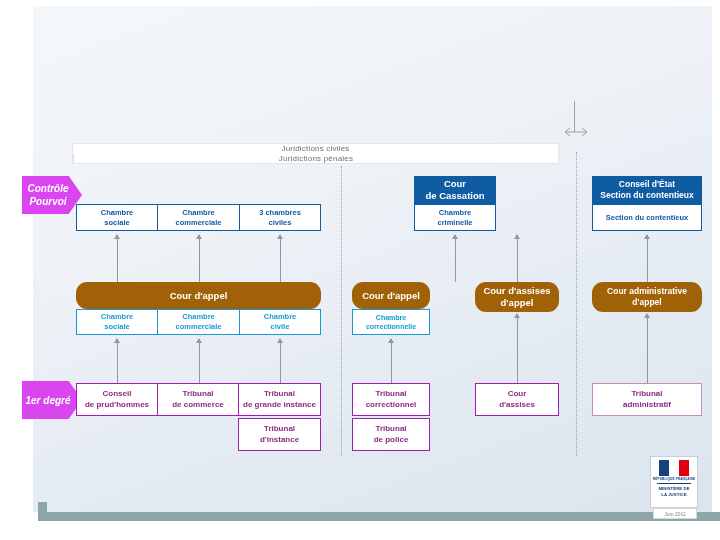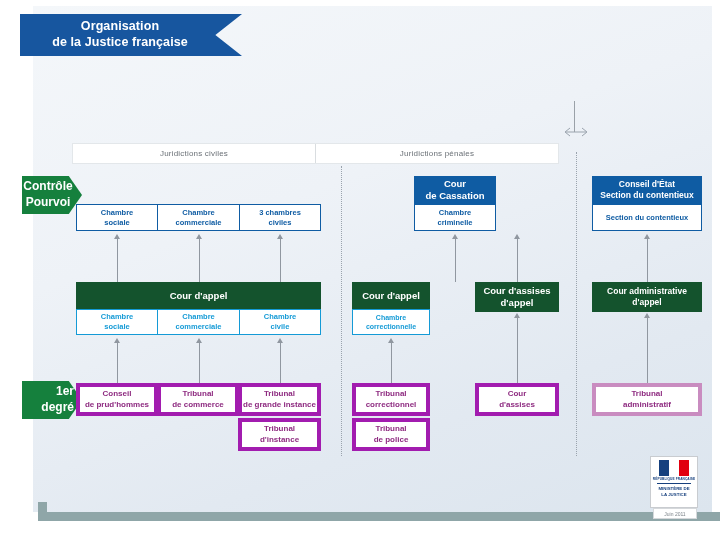--- a/index.html
+++ b/index.html
@@ -48,64 +48,64 @@
     display:flex;align-items:center;justify-content:center;
     font-size:8.5px;font-weight:bold;letter-spacing:.7px;
   }
   .ordre-adm{
     position:absolute;left:592px;top:120px;width:120px;height:23px;
     background:#b3b3b3;color:#ffffff;
     display:flex;align-items:center;justify-content:center;
     font-size:8.5px;font-weight:bold;letter-spacing:.3px;
   }
   .jur-row{position:absolute;left:72px;top:143px;width:487px;height:21px;
-    background:#ffffff;border:1px solid #e3e7ea;box-sizing:border-box;display:flex;}
+    background:#ffffff;border:1px solid #e3e7ea;box-sizing:border-box;display:flex;flex-direction:column;}
   .jur-cell{flex:1;display:flex;align-items:center;justify-content:center;
     font-size:8px;color:#6b7177;letter-spacing:.2px;}
   .jur-cell + .jur-cell{border-left:1px solid #d9dde0;}
 
   
   .dbl-arrow{position:absolute;left:560px;top:126px;width:32px;height:12px;}
 
   
   .vdot{
     position:absolute;width:0;border-left:1px dotted #9aa3ad;
   }
 
   
   .chev{
-    position:absolute;left:22px;width:60px;height:38px;background:#15803d;
+    position:absolute;left:22px;width:60px;height:38px;background:#d946ef;
     clip-path:polygon(0 0,78% 0,100% 50%,78% 100%,0 100%);
     display:flex;align-items:center;justify-content:center;color:#ffffff;
-    font-size:12px;font-weight:bold;line-height:1.3;text-align:center;
+    font-size:10px;font-weight:bold;line-height:1.3;text-align:center;font-style:italic;
   }
   .chev span{padding-right:8px;}
 
   
   .box{position:absolute;box-sizing:border-box;}
   .hdr-dark{
     background:#0f5ca3;color:#ffffff;font-size:9.5px;font-weight:bold;
     display:flex;align-items:center;justify-content:center;text-align:center;line-height:1.25;
   }
   .hdr-light{
-    background:#14532d;color:#ffffff;font-size:9.5px;font-weight:bold;
-    display:flex;align-items:center;justify-content:center;text-align:center;line-height:1.25;
+    background:#a16207;color:#ffffff;font-size:9.5px;font-weight:bold;
+    display:flex;align-items:center;justify-content:center;text-align:center;line-height:1.25;border-radius:11px;
   }
   .sub-dark{
     background:#ffffff;border:1px solid #0f5ca3;color:#0f5ca3;
     font-size:7.5px;font-weight:bold;display:flex;align-items:center;
     justify-content:center;text-align:center;line-height:1.3;box-sizing:border-box;
   }
   .sub-light{
     background:#ffffff;border:1px solid #149ad6;color:#149ad6;
     font-size:7.5px;font-weight:bold;display:flex;align-items:center;
     justify-content:center;text-align:center;line-height:1.3;box-sizing:border-box;
   }
   .deg1{
-    background:#ffffff;border:4px solid #a21caf;color:#8e2b80;
+    background:#ffffff;border:1px solid #a21caf;color:#8e2b80;
     font-size:8px;font-weight:bold;display:flex;align-items:center;
     justify-content:center;text-align:center;line-height:1.35;box-sizing:border-box;
   }
   .deg1.pale{border-color:#c98cc0;color:#8e2b80;}
 
   
   .subrow{position:absolute;display:flex;}
   .subrow > div{box-sizing:border-box;}
 
   
@@ -141,26 +141,20 @@
   <div class="frame-edge" style="left:33px;top:6px;width:1px;height:498px;"></div>
   <div class="frame-edge" style="left:33px;top:6px;width:12px;height:1px;"></div>
   <div class="frame-edge" style="left:700px;top:6px;width:12px;height:1px;"></div>
   <div class="frame-edge" style="left:711px;top:6px;width:1px;height:498px;"></div>
 
   <div class="canvas"></div>
 
   <div class="shadow-bar" style="left:38px;top:512px;width:682px;height:9px;"></div>
   <div class="shadow-bar" style="left:38px;top:502px;width:9px;height:19px;"></div>
 
-  <div class="ribbon">
-    <div class="ribbon-txt">
-      <div>Organisation</div>
-      <div>de la Justice française</div>
-    </div>
-  </div>
 
   <div class="conflits-stem"></div>
 
 
   <svg class="dbl-arrow" viewBox="0 0 32 12">
     <line x1="6" y1="6" x2="26" y2="6" stroke="#9aa3ad" stroke-width="1"></line>
     <polyline points="10,2 5,6 10,10" fill="none" stroke="#9aa3ad" stroke-width="1"></polyline>
     <polyline points="22,2 27,6 22,10" fill="none" stroke="#9aa3ad" stroke-width="1"></polyline>
   </svg>
 

